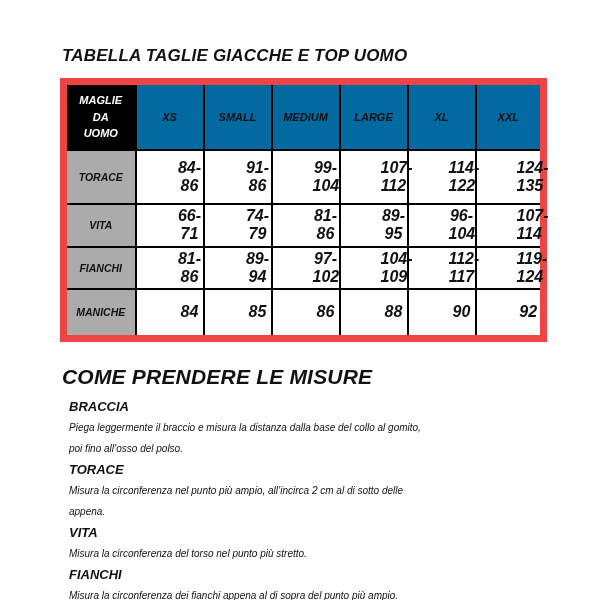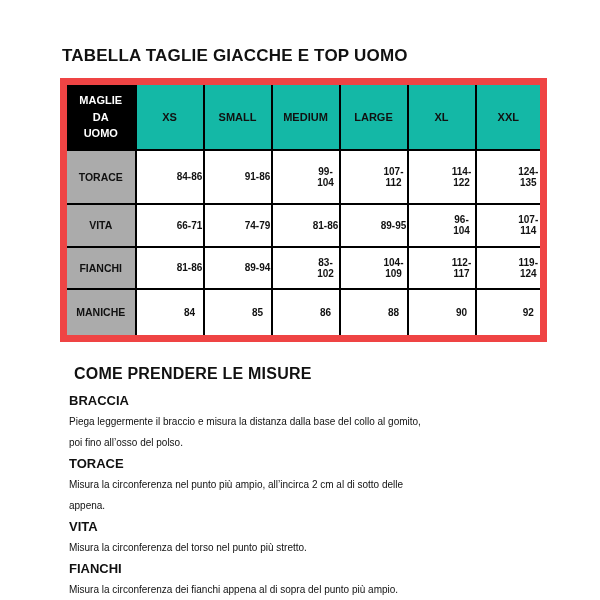--- a/index.html
+++ b/index.html
@@ -6,20 +6,21 @@
   html, body { background: #ffffff; }
   .page {
     position: relative;
     width: 600px;
     height: 600px;
     background: #ffffff;
     overflow: hidden;
     font-family: "Liberation Sans", sans-serif;
     color: #111111;
     padding: 46px 58px 0 60px;
+    font-style: italic;
   }
   .page-title {
     font-size: 17px;
     font-weight: bold;
     letter-spacing: 0.2px;
     margin: 0 0 12px 2px;
     color: #111111;
   }
   table.size-table {
     border-collapse: collapse;
@@ -41,43 +42,43 @@
   tr.r-maniche  { height: 50px; }
   .corner-cell {
     background: #000000;
     color: #ffffff;
     font-size: 11px;
     font-weight: bold;
     line-height: 1.5;
     padding: 0 10px;
   }
   .col-header {
-    background: #14b8a6;
+    background: #0369a1;
     color: #111111;
     font-size: 11px;
     font-weight: bold;
   }
   .row-label {
     background: #ababab;
     color: #111111;
     font-size: 10.5px;
     font-weight: bold;
   }
   .size-cell {
     background: #ffffff;
     color: #111111;
-    font-size: 10px;
+    font-size: 16px;
     font-weight: bold;
     padding-left: 40px;
   }
   .section-title {
-    font-size: 16px;
+    font-size: 21px;
     font-weight: bold;
     letter-spacing: 0.2px;
-    margin: 23px 0 7px 14px;
+    margin: 23px 0 7px 2px;
   }
   .instructions { margin-left: 9px; }
   .instr-heading {
     font-size: 13px;
     font-weight: bold;
     line-height: 21px;
   }
   .instr-line {
     font-size: 10px;
     font-weight: normal;
@@ -126,21 +127,21 @@
         <td class="size-cell">74-79</td>
         <td class="size-cell">81-86</td>
         <td class="size-cell">89-95</td>
         <td class="size-cell">96-104</td>
         <td class="size-cell">107-114</td>
       </tr>
       <tr class="r-fianchi">
         <td class="row-label">FIANCHI</td>
         <td class="size-cell">81-86</td>
         <td class="size-cell">89-94</td>
-        <td class="size-cell">83-102</td>
+        <td class="size-cell">97-102</td>
         <td class="size-cell">104-109</td>
         <td class="size-cell">112-117</td>
         <td class="size-cell">119-124</td>
       </tr>
       <tr class="r-maniche">
         <td class="row-label">MANICHE</td>
         <td class="size-cell">84</td>
         <td class="size-cell">85</td>
         <td class="size-cell">86</td>
         <td class="size-cell">88</td>

